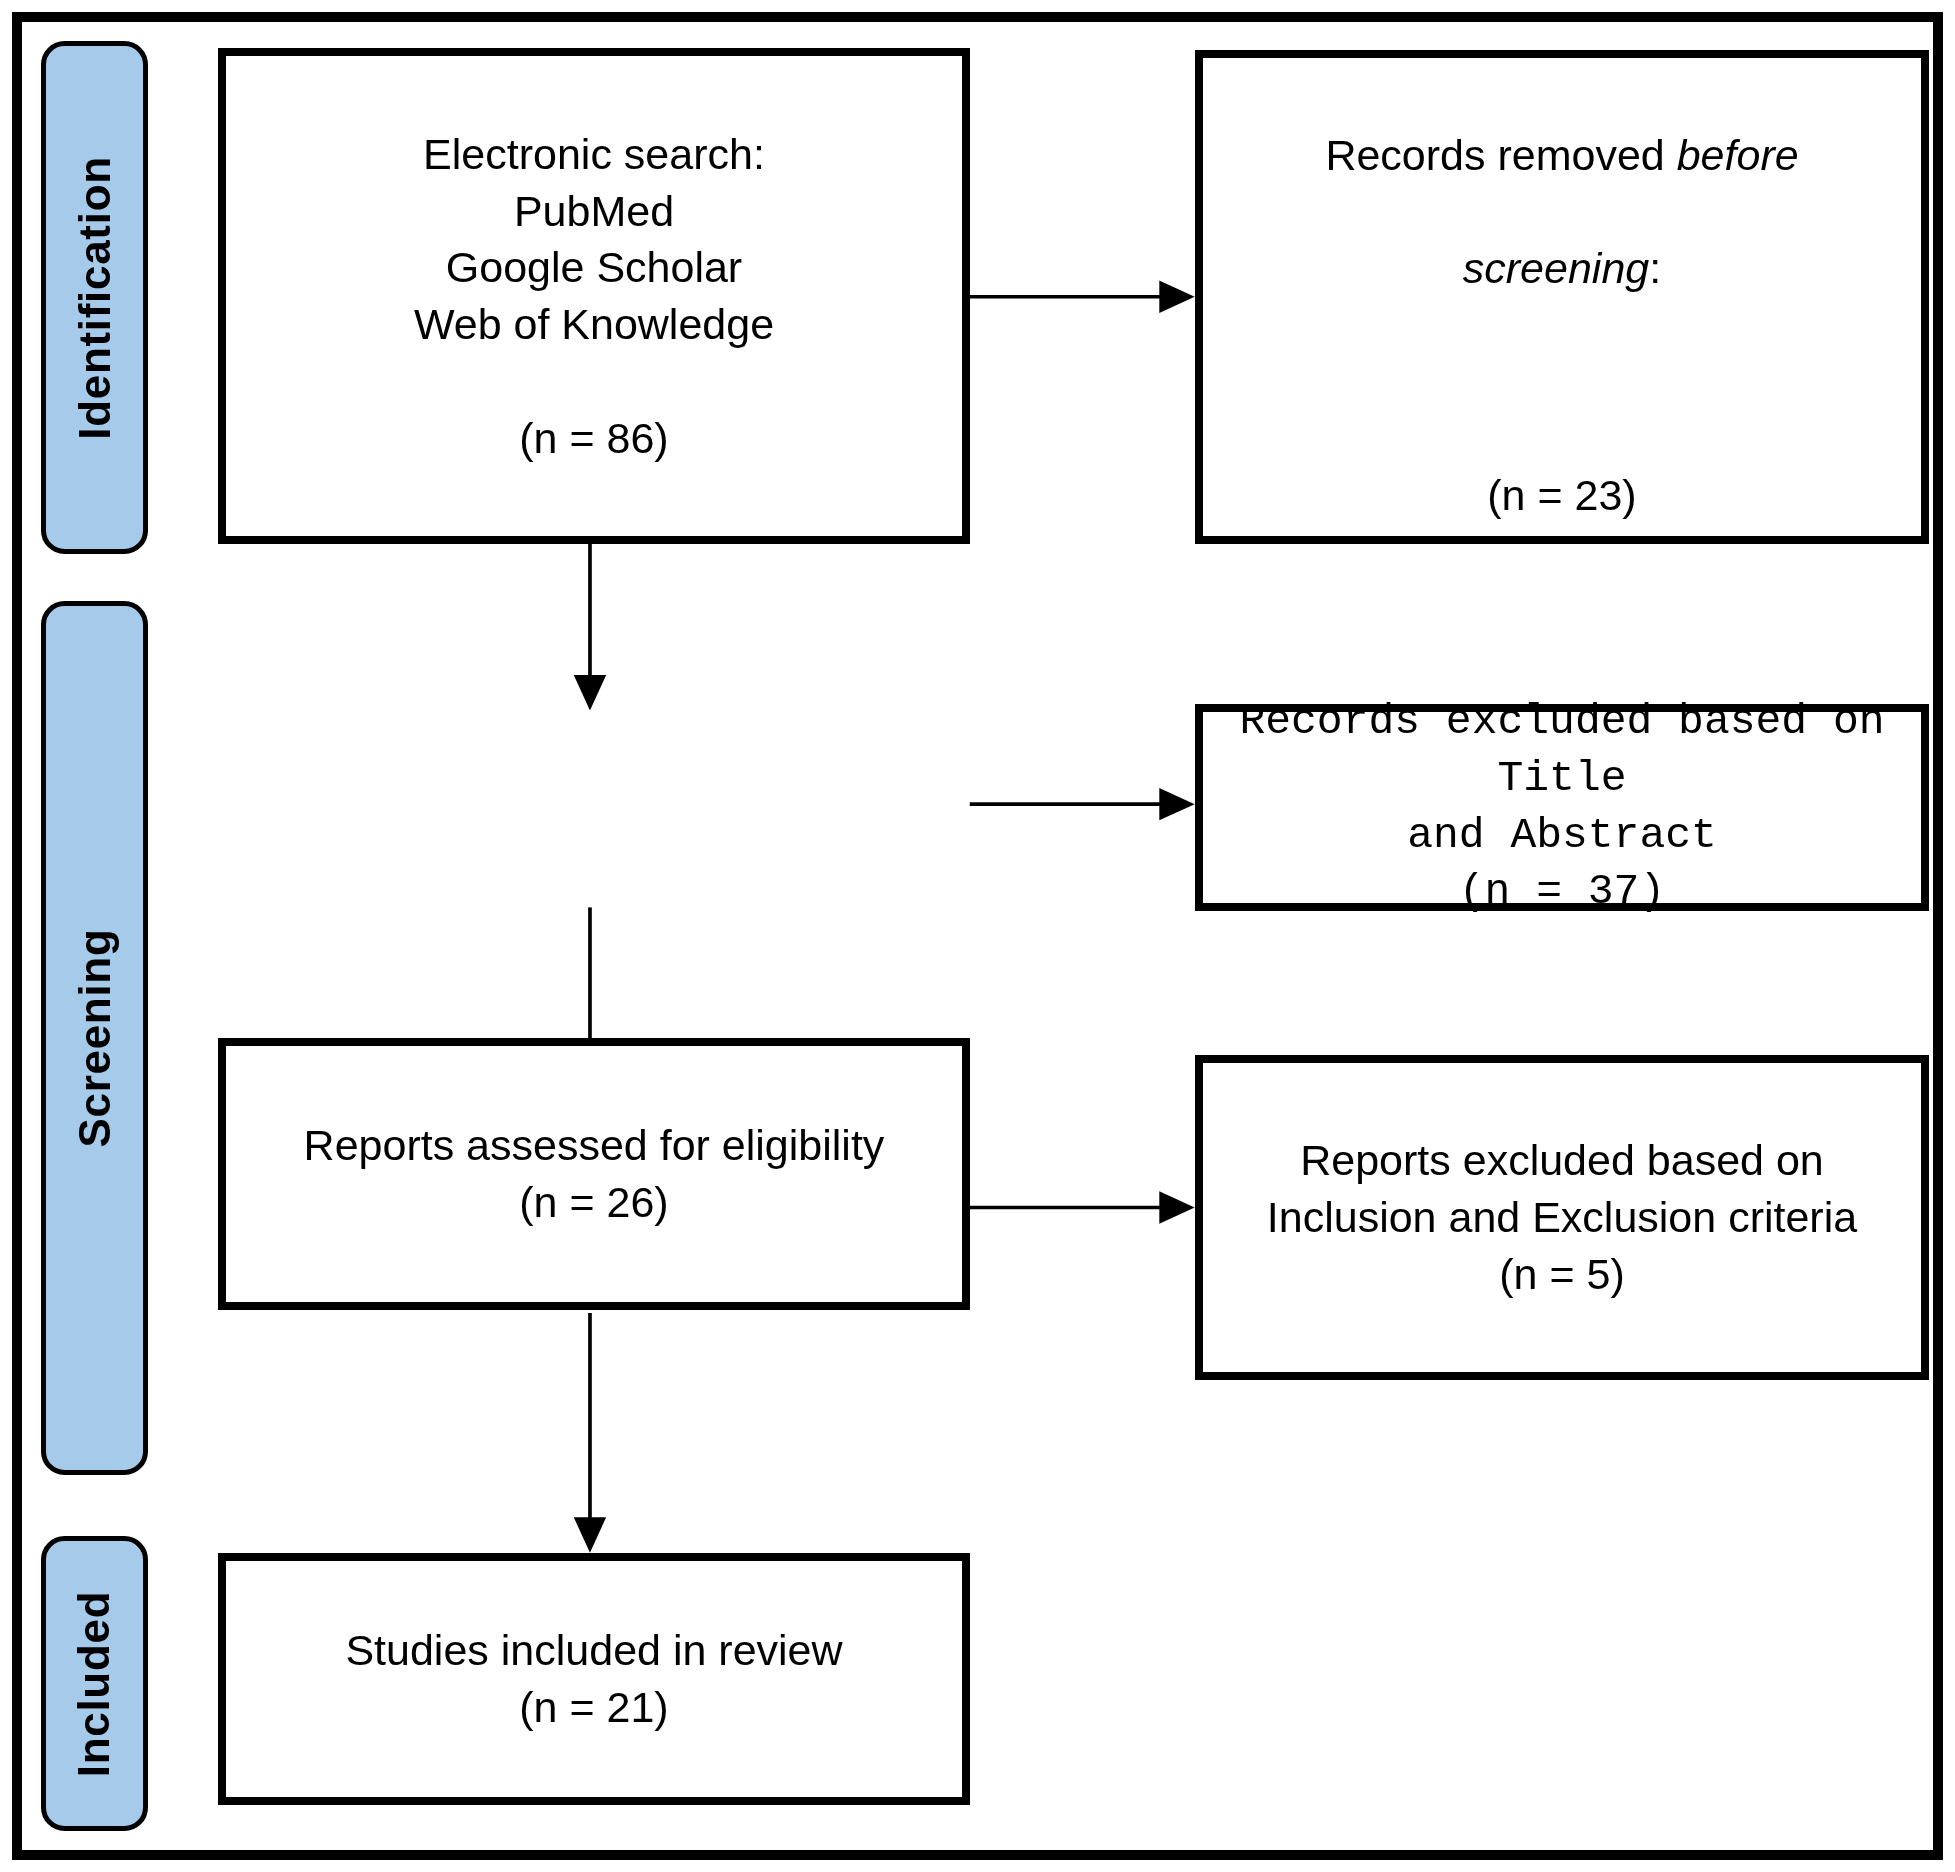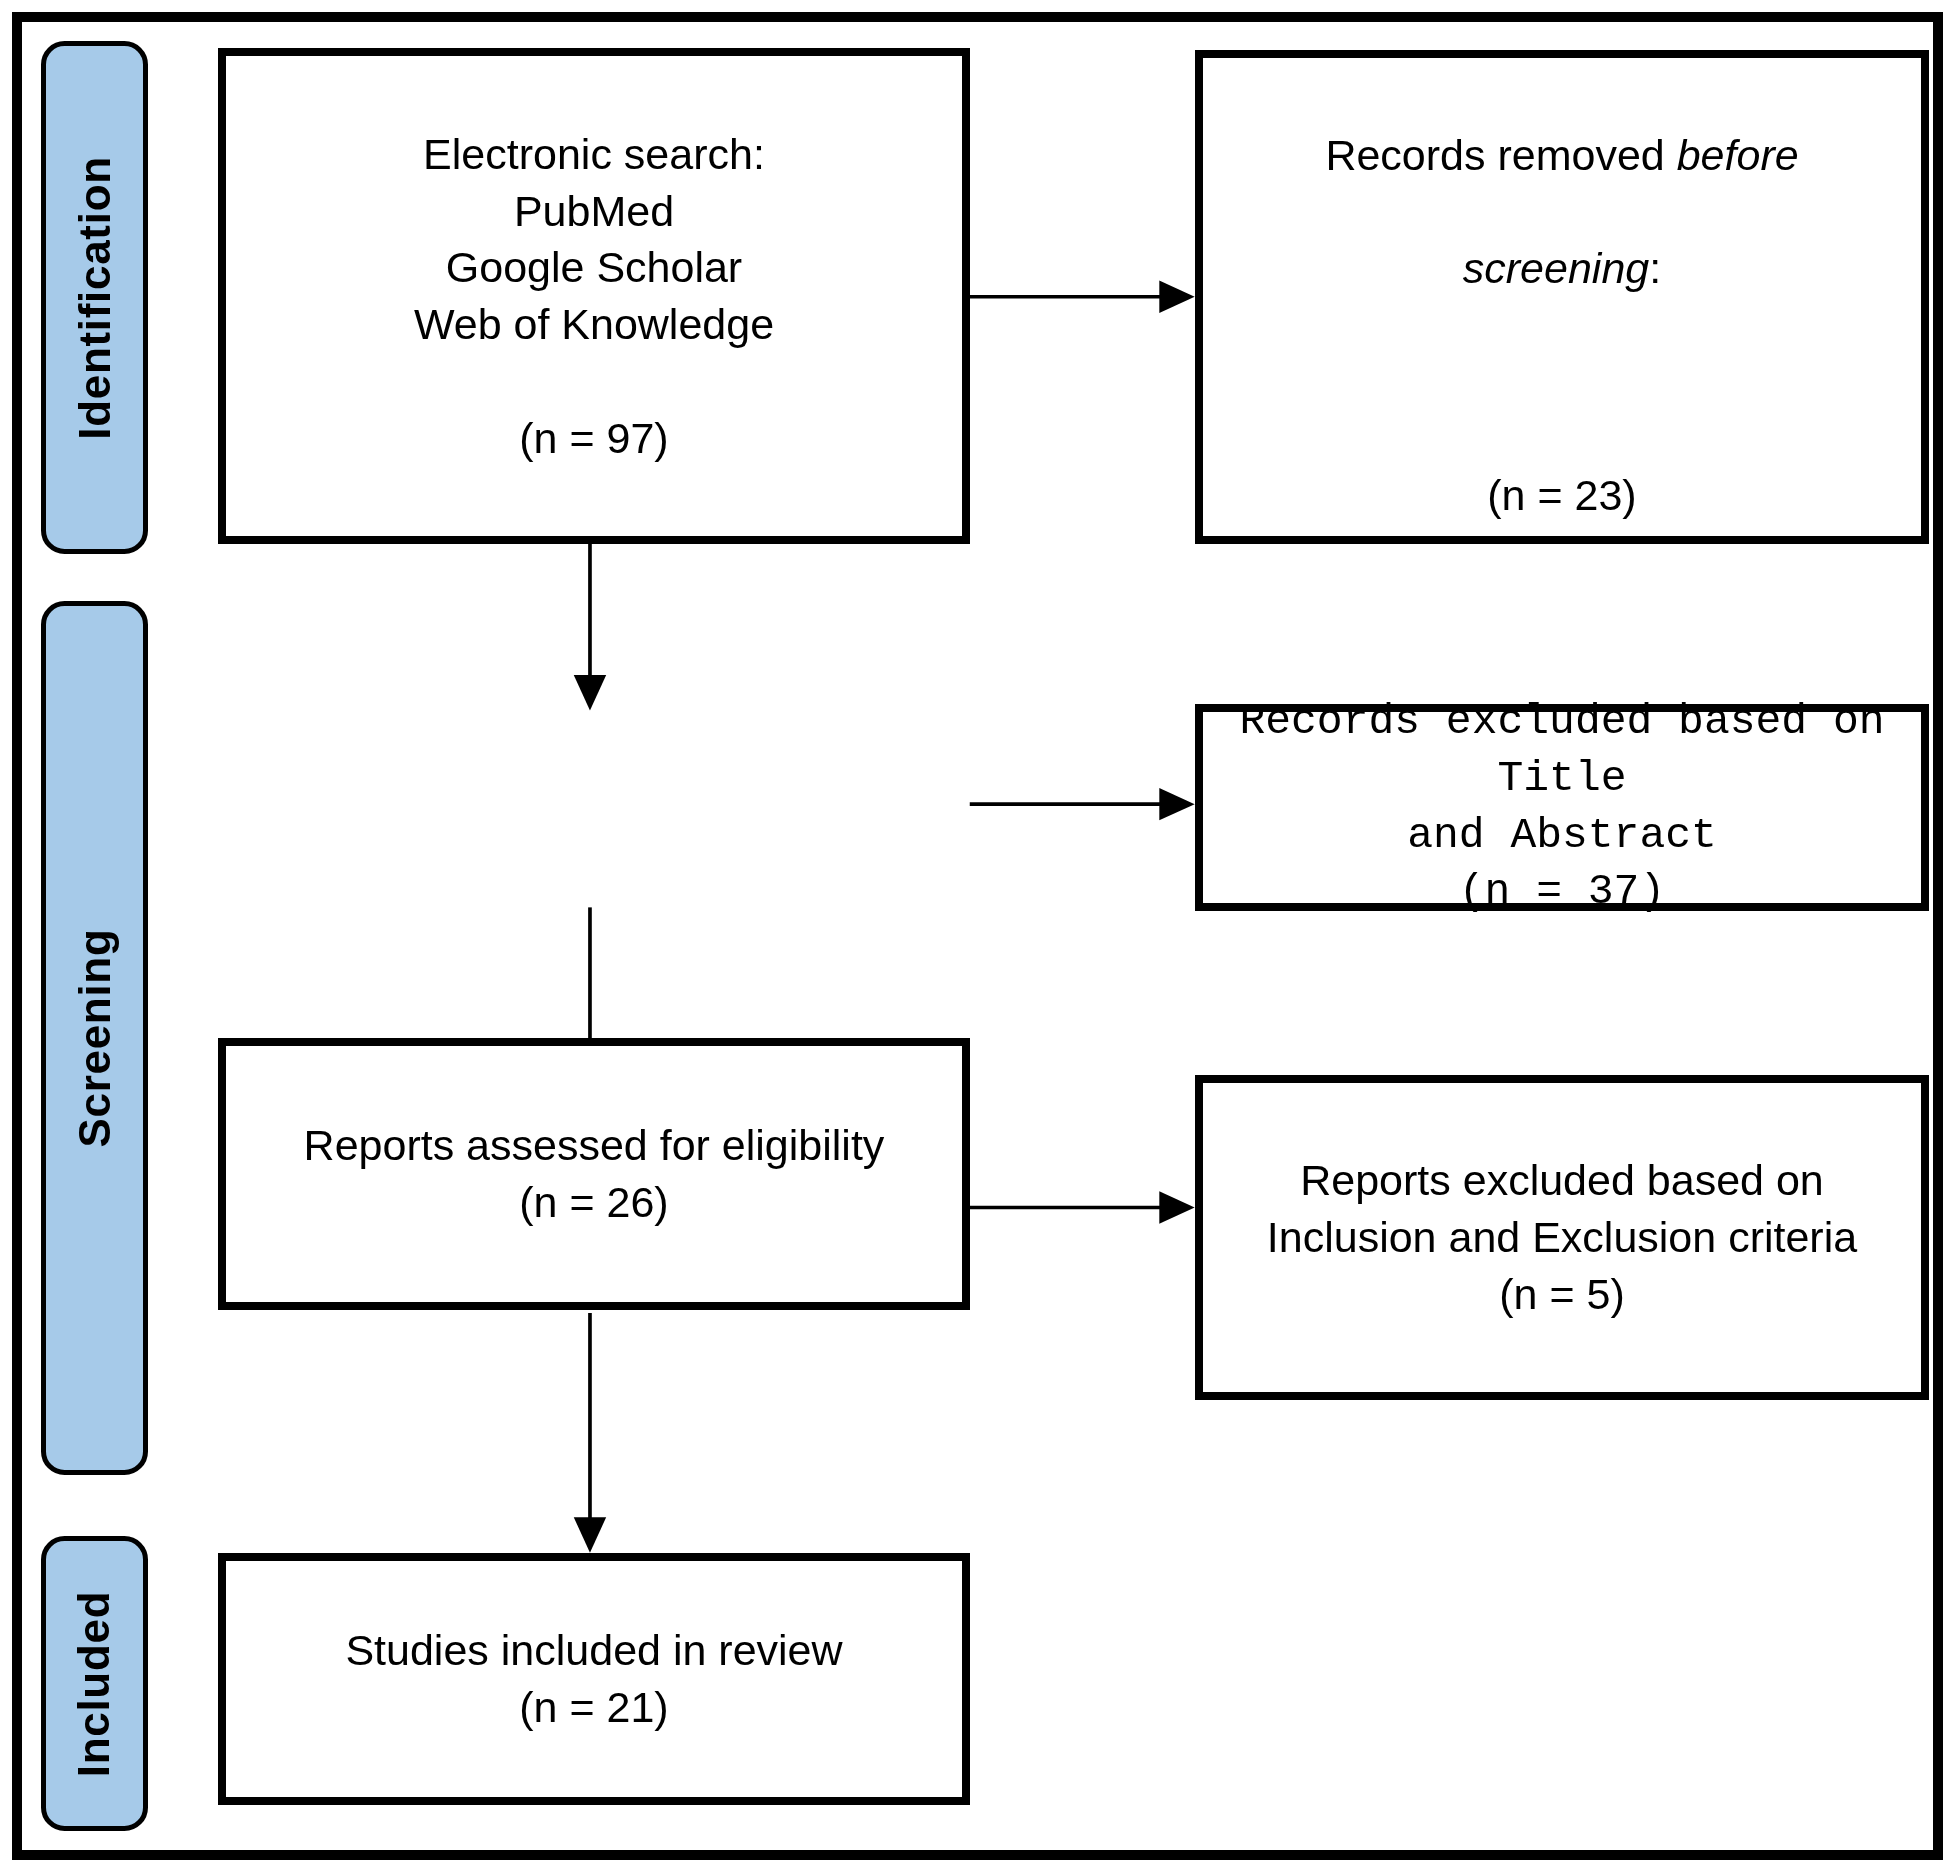--- a/index.html
+++ b/index.html
@@ -60,21 +60,21 @@
     white-space:pre-line;
     padding:0 14.8px;
   }
   .col-left{left:218px;width:752px;}
   .col-right{left:1195px;width:734px;}
   .box-search{top:48px;height:496px;}
   .box-removed{top:50px;height:494px;}
   .box-screened{top:710px;height:197px;}
   .box-excluded-ta{top:704px;height:207px;font-family:Liberation Mono, monospace;}
   .box-assessed{top:1038px;height:272px;}
-  .box-excluded-crit{top:1055px;height:325px;margin-top:20px;}
+  .box-excluded-crit{top:1055px;height:325px;}
   .box-included{top:1553px;height:252px;}
   .arrow-line{stroke:var(--ink);stroke-width:5;}
   .arrow-head{fill:var(--ink);stroke:none;}
 </style>
 </head>
 <body>
 
 <div class="canvas">
 
   <div class="frame"></div>
@@ -115,21 +115,21 @@
   <div class="stage stage-included">
     <span>Included</span>
   </div>
 
   <div class="box col-left box-search">
     <div class="box-text">Electronic search:
 PubMed
 Google Scholar
 Web of Knowledge
 
-(n = 97)</div>
+(n = 86)</div>
   </div>
 
   <div class="box col-right box-removed">
     <div class="box-text">
       <span>Records removed </span><i>before</i><br>
       <i>screening</i><span>:</span><br>
       <br>
       <span>(n = 23)</span>
     </div>
   </div>

